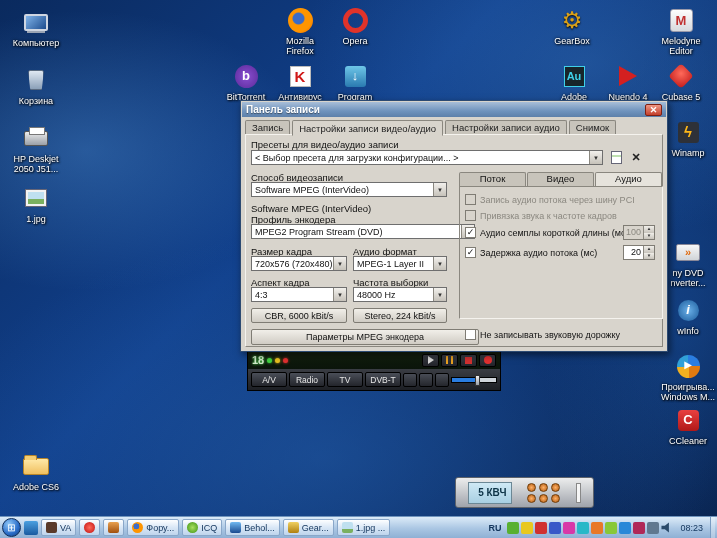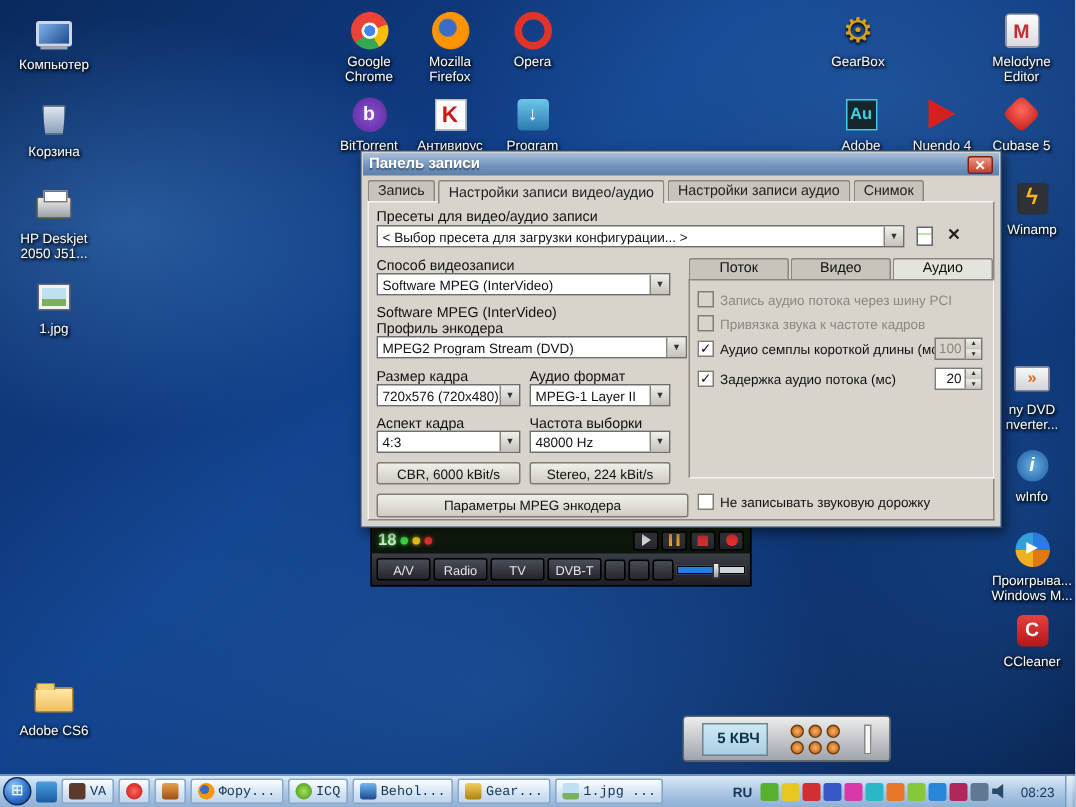--- a/index.html
+++ b/index.html
@@ -160,21 +160,21 @@
   
   #taskbar { position:absolute; left:0; bottom:0; width:717px; height:22px; z-index:50;
     background:linear-gradient(180deg,#dcebf8,#aac6e3 55%,#8fb0d4); border-top:1px solid #6f94bd;
     display:flex; align-items:center; padding:0 2px; gap:3px; }
   .orb { width:19px; height:19px; border-radius:50%; flex:0 0 19px;
     background:radial-gradient(circle at 35% 30%, #8fc8f8, #2a6cc8 60%, #123c78); border:1px solid #0d2c58;
     display:flex; align-items:center; justify-content:center; }
   .orb span { color:#fff; font-size:10px; line-height:10px; }
   .qlic { width:14px; height:14px; border-radius:2px; flex:0 0 14px; }
   .tbtn { height:17px; background:linear-gradient(#fdfeff,#d9e7f6 50%,#bfd4ec); border:1px solid #89a7c9;
-    border-radius:2px; display:flex; align-items:center; gap:3px; padding:0 4px; font-size:9px; color:#13355c; white-space:nowrap;font-family:Liberation Mono, monospace; }
+    border-radius:2px; display:flex; align-items:center; gap:3px; padding:0 4px; font-size:9px; color:#13355c; white-space:nowrap; }
   .tbtn .ti { width:11px; height:11px; border-radius:2px; flex:0 0 11px; }
   .lang { margin-left:auto; font-size:9px; font-weight:bold; color:#13355c; padding:0 3px; }
   .tray { display:flex; align-items:center; gap:2px; }
   .tic { width:12px; height:12px; border-radius:2px; }
   .spk { width:12px; height:12px; background:#2a4a6a;
     clip-path:polygon(0 35%, 28% 35%, 62% 8%, 62% 92%, 28% 65%, 0 65%); }
   .clock { font-size:9px; color:#13355c; padding:0 4px; white-space:nowrap; }
   .sd { width:5px; height:22px; background:rgba(255,255,255,.3); border-left:1px solid #7a9cc2; flex:0 0 5px; }
 </style>
 </head>
@@ -206,26 +206,20 @@
       </div>
     <div class="lbl">1.jpg</div>
   </div>
   <div class="dicon" style="left:8px;top:452px;">
     <div class="ig">
         <div class="sh-folder"></div>
       </div>
     <div class="lbl">Adobe CS6</div>
   </div>
 
-  <div class="dicon" style="left:218px;top:6px;">
-    <div class="ig">
-        <div class="sh-chrome"></div>
-      </div>
-    <div class="lbl">Google Chrome</div>
-  </div>
   <div class="dicon" style="left:272px;top:6px;">
     <div class="ig">
         <div class="sh-firefox"></div>
       </div>
     <div class="lbl">Mozilla Firefox</div>
   </div>
   <div class="dicon" style="left:327px;top:6px;">
     <div class="ig">
         <div class="sh-opera"></div>
       </div>
@@ -390,21 +384,21 @@
       </div>
 
     <div class="dlbl" style="left:10px;top:71px;">Способ видеозаписи</div>
     <div class="combo" style="left:10px;top:81px;width:196px;">
       <span class="tx">Software MPEG (InterVideo)</span>
       <span class="arr">▼</span>
     </div>
 
     <div class="dlbl" style="left:10px;top:102px;">Software MPEG (InterVideo)</div>
     <div class="dlbl" style="left:10px;top:113px;">Профиль энкодера</div>
-    <div class="combo" style="left:10px;top:123px;width:207px;gap:48px;">
+    <div class="combo" style="left:10px;top:123px;width:224px;gap:48px;">
       <span class="tx">MPEG2 Program Stream (DVD)</span>
       <span class="arr">▼</span>
     </div>
 
     <div class="dlbl" style="left:10px;top:145px;">Размер кадра</div>
     <div class="dlbl" style="left:112px;top:145px;">Аудио формат</div>
     <div class="combo" style="left:10px;top:155px;width:96px;">
       <span class="tx">720x576 (720x480)</span>
       <span class="arr">▼</span>
     </div>
@@ -419,21 +413,21 @@
       <span class="tx">4:3</span>
       <span class="arr">▼</span>
     </div>
     <div class="combo" style="left:112px;top:186px;width:94px;">
       <span class="tx">48000 Hz</span>
       <span class="arr">▼</span>
     </div>
 
     <div class="btn3d" style="left:10px;top:207px;width:96px;height:15px;">CBR, 6000 kBit/s</div>
     <div class="btn3d" style="left:112px;top:207px;width:94px;height:15px;">Stereo, 224 kBit/s</div>
-    <div class="btn3d" style="left:10px;top:228px;width:208px;height:16px;">Параметры MPEG энкодера</div>
+    <div class="btn3d" style="left:10px;top:228px;width:228px;height:16px;">Параметры MPEG энкодера</div>
 
     <div class="rtabs">
       <span class="rtab">Поток</span>
       <span class="rtab">Видео</span>
       <span class="rtab active">Аудио</span>
     </div>
     <div class="rpanel"></div>
 
     <div class="cbrow disabled" style="left:224px;top:93px;">
       <span class="cb"></span>

